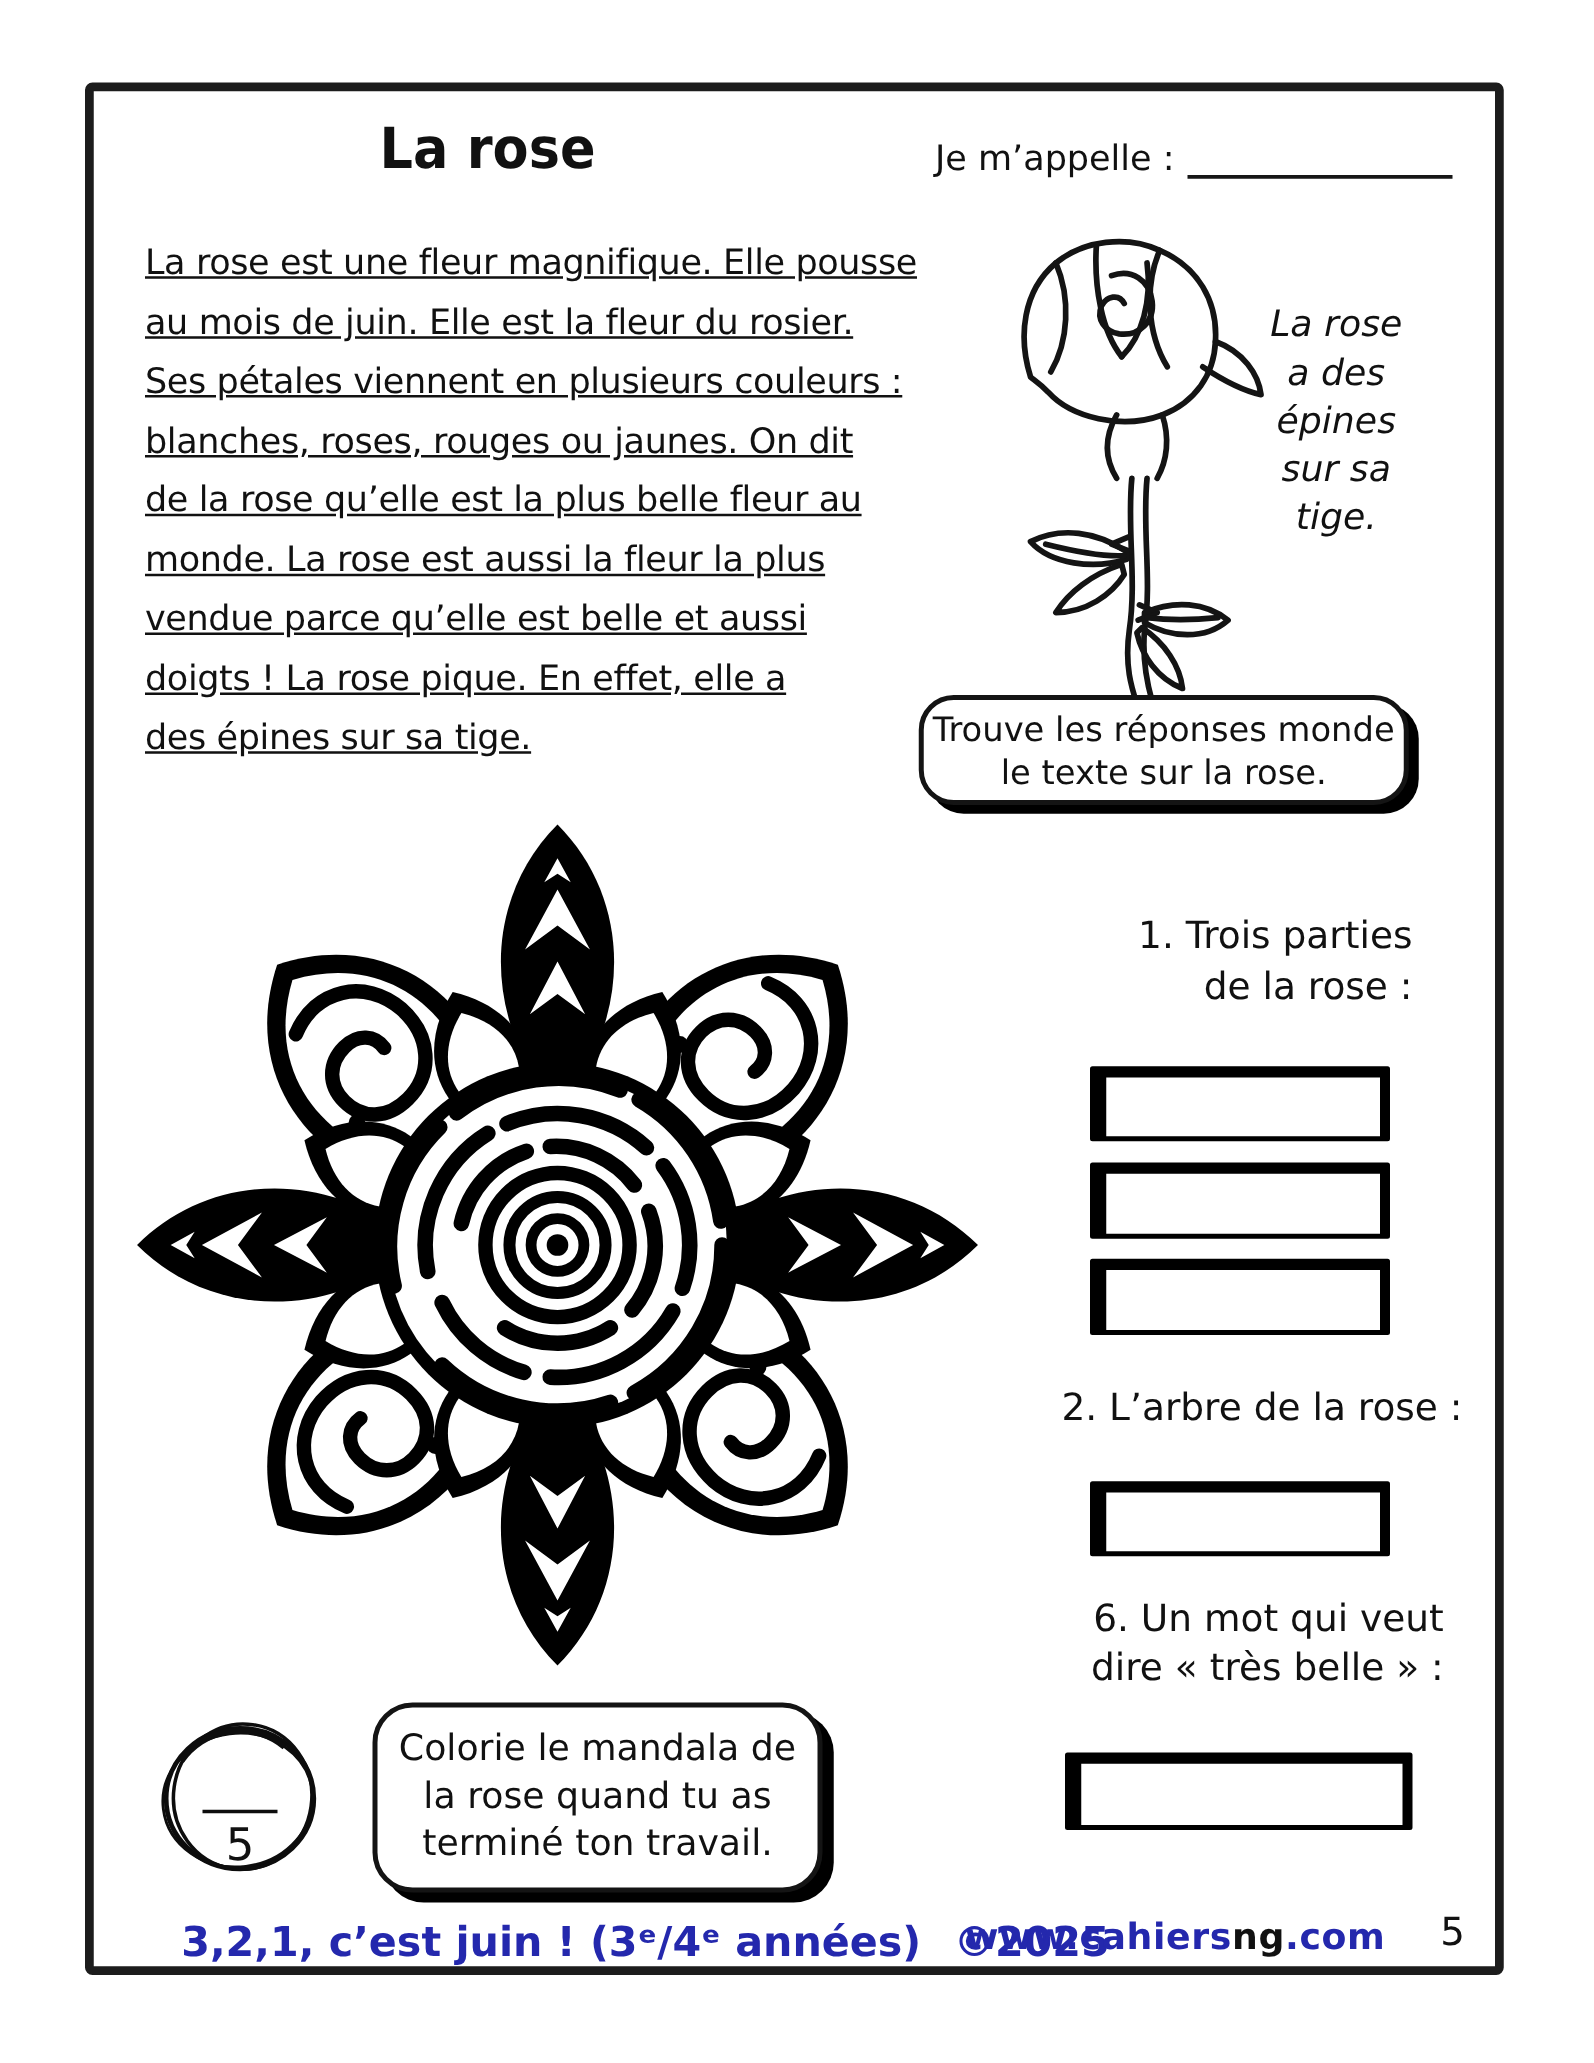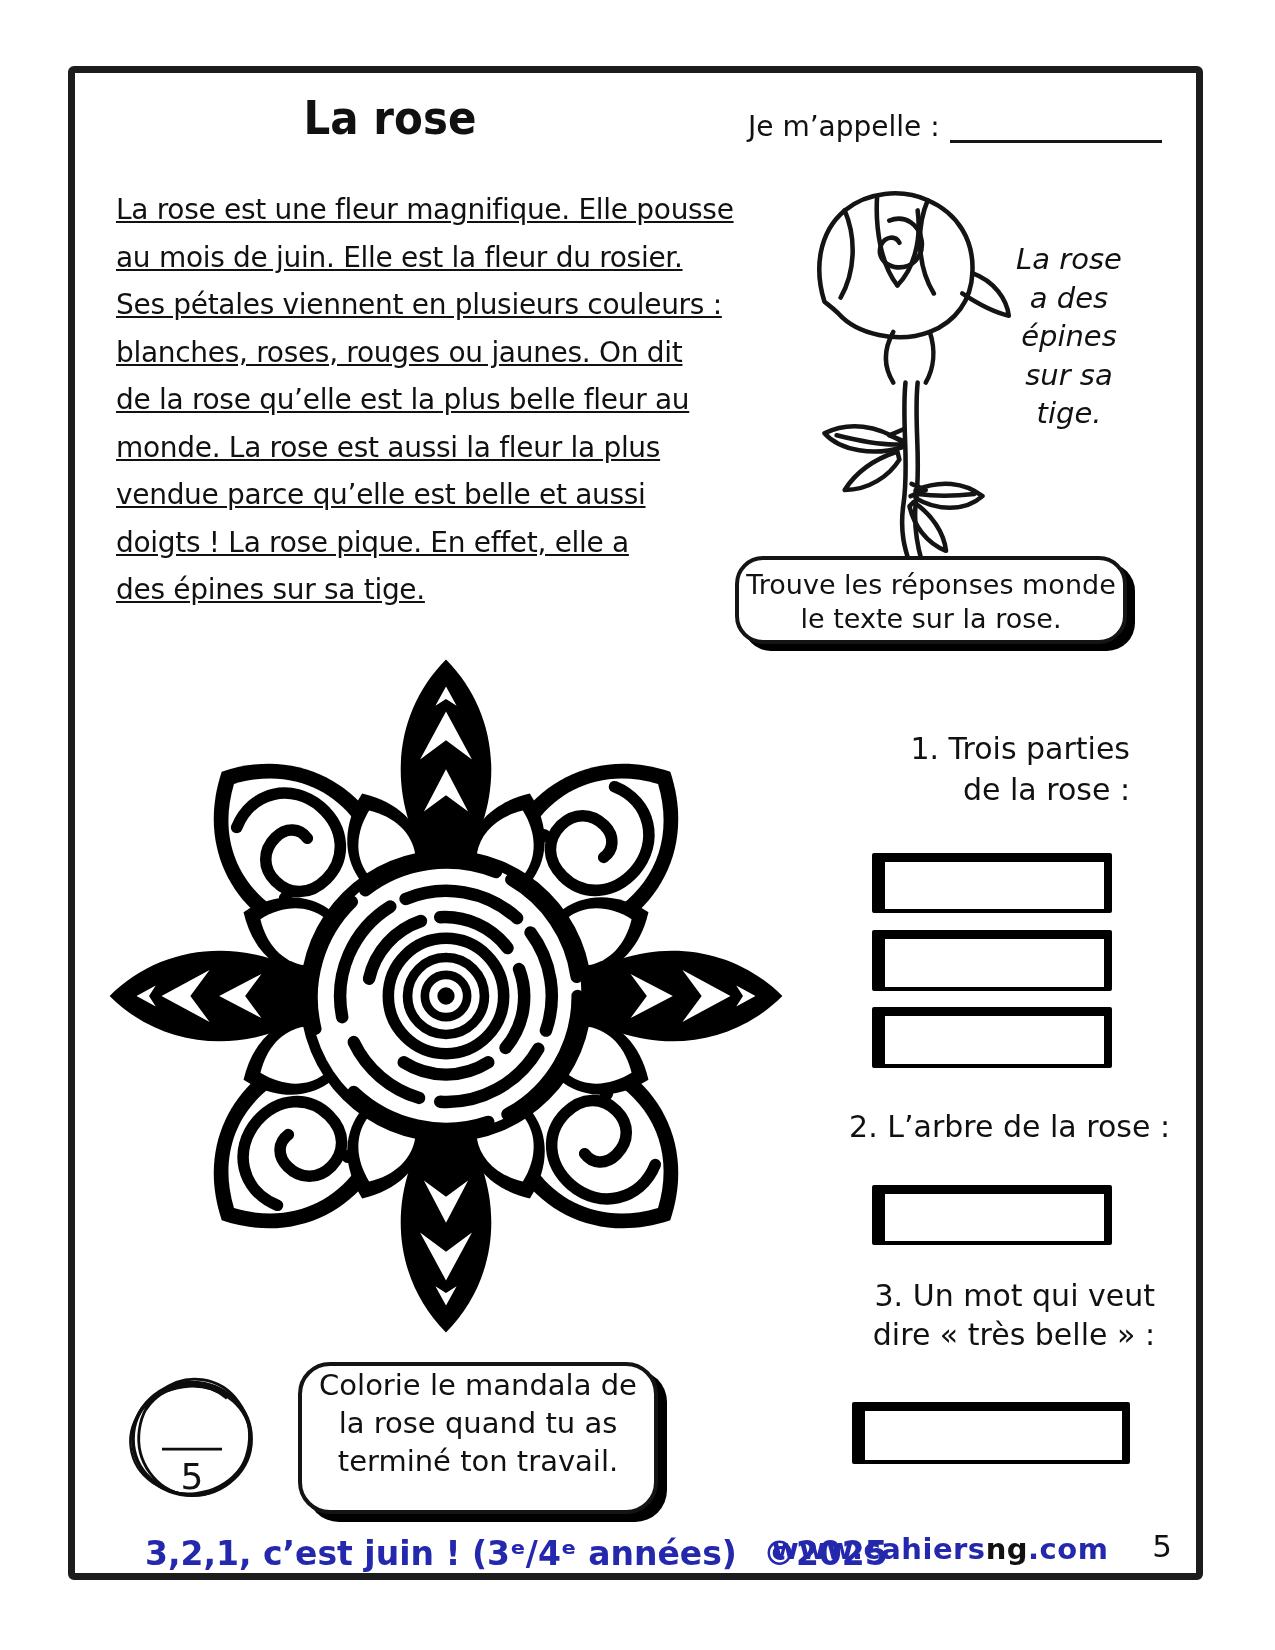--- a/index.html
+++ b/index.html
@@ -19,21 +19,21 @@
   .q1{left:830px;top:728px;width:300px;}
   .q2{left:795px;top:1106px;width:375px;}
   .q3{left:810px;top:1276px;width:345px;line-height:39px;}
   .ansbox{width:240px;background:#fff;box-sizing:border-box;border:6px solid #000;border-left-width:13px;border-top-width:9px;border-right-width:8px;border-bottom-width:4px;border-radius:2px;}
   .b1{left:872px;top:853px;height:60px;}
   .b2{left:872px;top:930px;height:61px;}
   .b3{left:872px;top:1007px;height:61px;}
   .b4{left:872px;top:1185px;height:60px;}
   .b5{left:852px;top:1402px;height:62px;width:278px;}
   .score{left:116px;top:1362px;}
-  .colorie-box{left:298px;top:1362px;width:360px;height:152px;border-radius:32px;box-shadow:9px 8px 0 #000;font-size:29px;line-height:38px;}
+  .colorie-box{left:298px;top:1362px;width:360px;height:152px;border-radius:32px;box-shadow:9px 8px 0 #000;font-size:29px;line-height:38px;padding-top:13px;}
   .footer-left{left:145px;top:1534px;font-size:33px;font-weight:bold;white-space:nowrap;}
   .footer-copy{margin-left:26px;}
   .website{left:772px;top:1532px;font-size:29px;font-weight:bold;white-space:nowrap;letter-spacing:0.5px;}
   .pagenum{left:1140px;top:1528px;width:44px;text-align:center;font-size:31px;}
   svg{display:block;}
 </style>
 </head>
 <body>
 
 <div class="abs page-frame"></div>
@@ -160,21 +160,21 @@
   <div>de la rose :</div>
 </div>
 <div class="abs ansbox b1"></div>
 <div class="abs ansbox b2"></div>
 <div class="abs ansbox b3"></div>
 
 <div class="abs q q2">2. L’arbre de la rose :</div>
 <div class="abs ansbox b4"></div>
 
 <div class="abs q q3">
-  <div>3. Un mot qui veut</div>
+  <div>6. Un mot qui veut</div>
   <div>dire « très belle » :</div>
 </div>
 <div class="abs ansbox b5"></div>
 
 <div class="abs score">
   <svg width="152" height="150" viewBox="0 0 160 160">
     <g fill="none" stroke="#0d0d0d">
       <ellipse cx="80" cy="82" rx="63" ry="60" stroke-width="4"></ellipse>
       <ellipse cx="82" cy="80" rx="59" ry="62" stroke-width="3" transform="rotate(8 80 82)"></ellipse>
       <ellipse cx="78" cy="83" rx="64" ry="57" stroke-width="2.5" transform="rotate(-7 80 82)"></ellipse>

